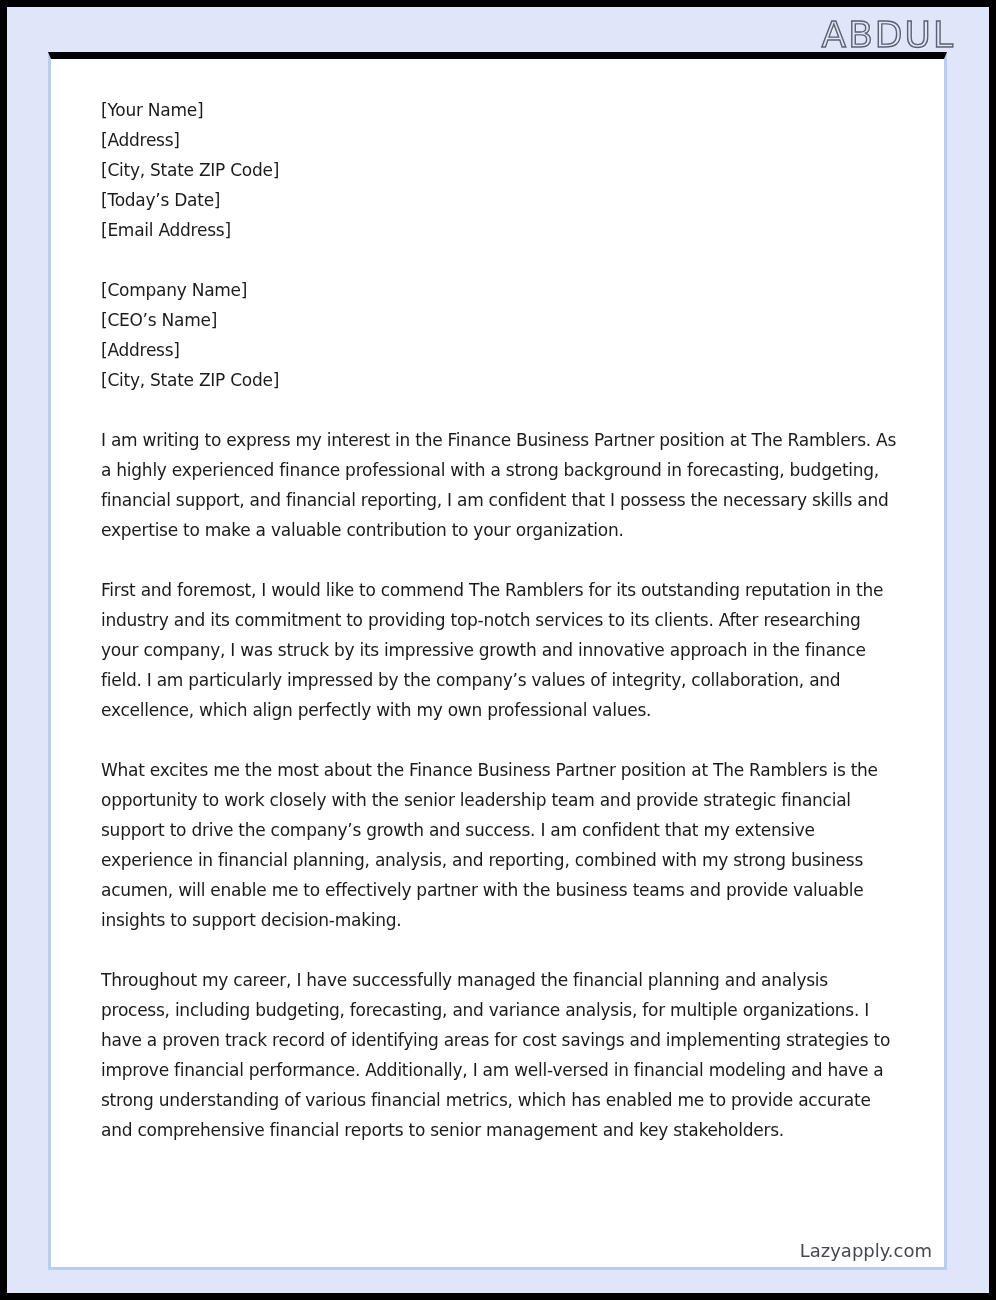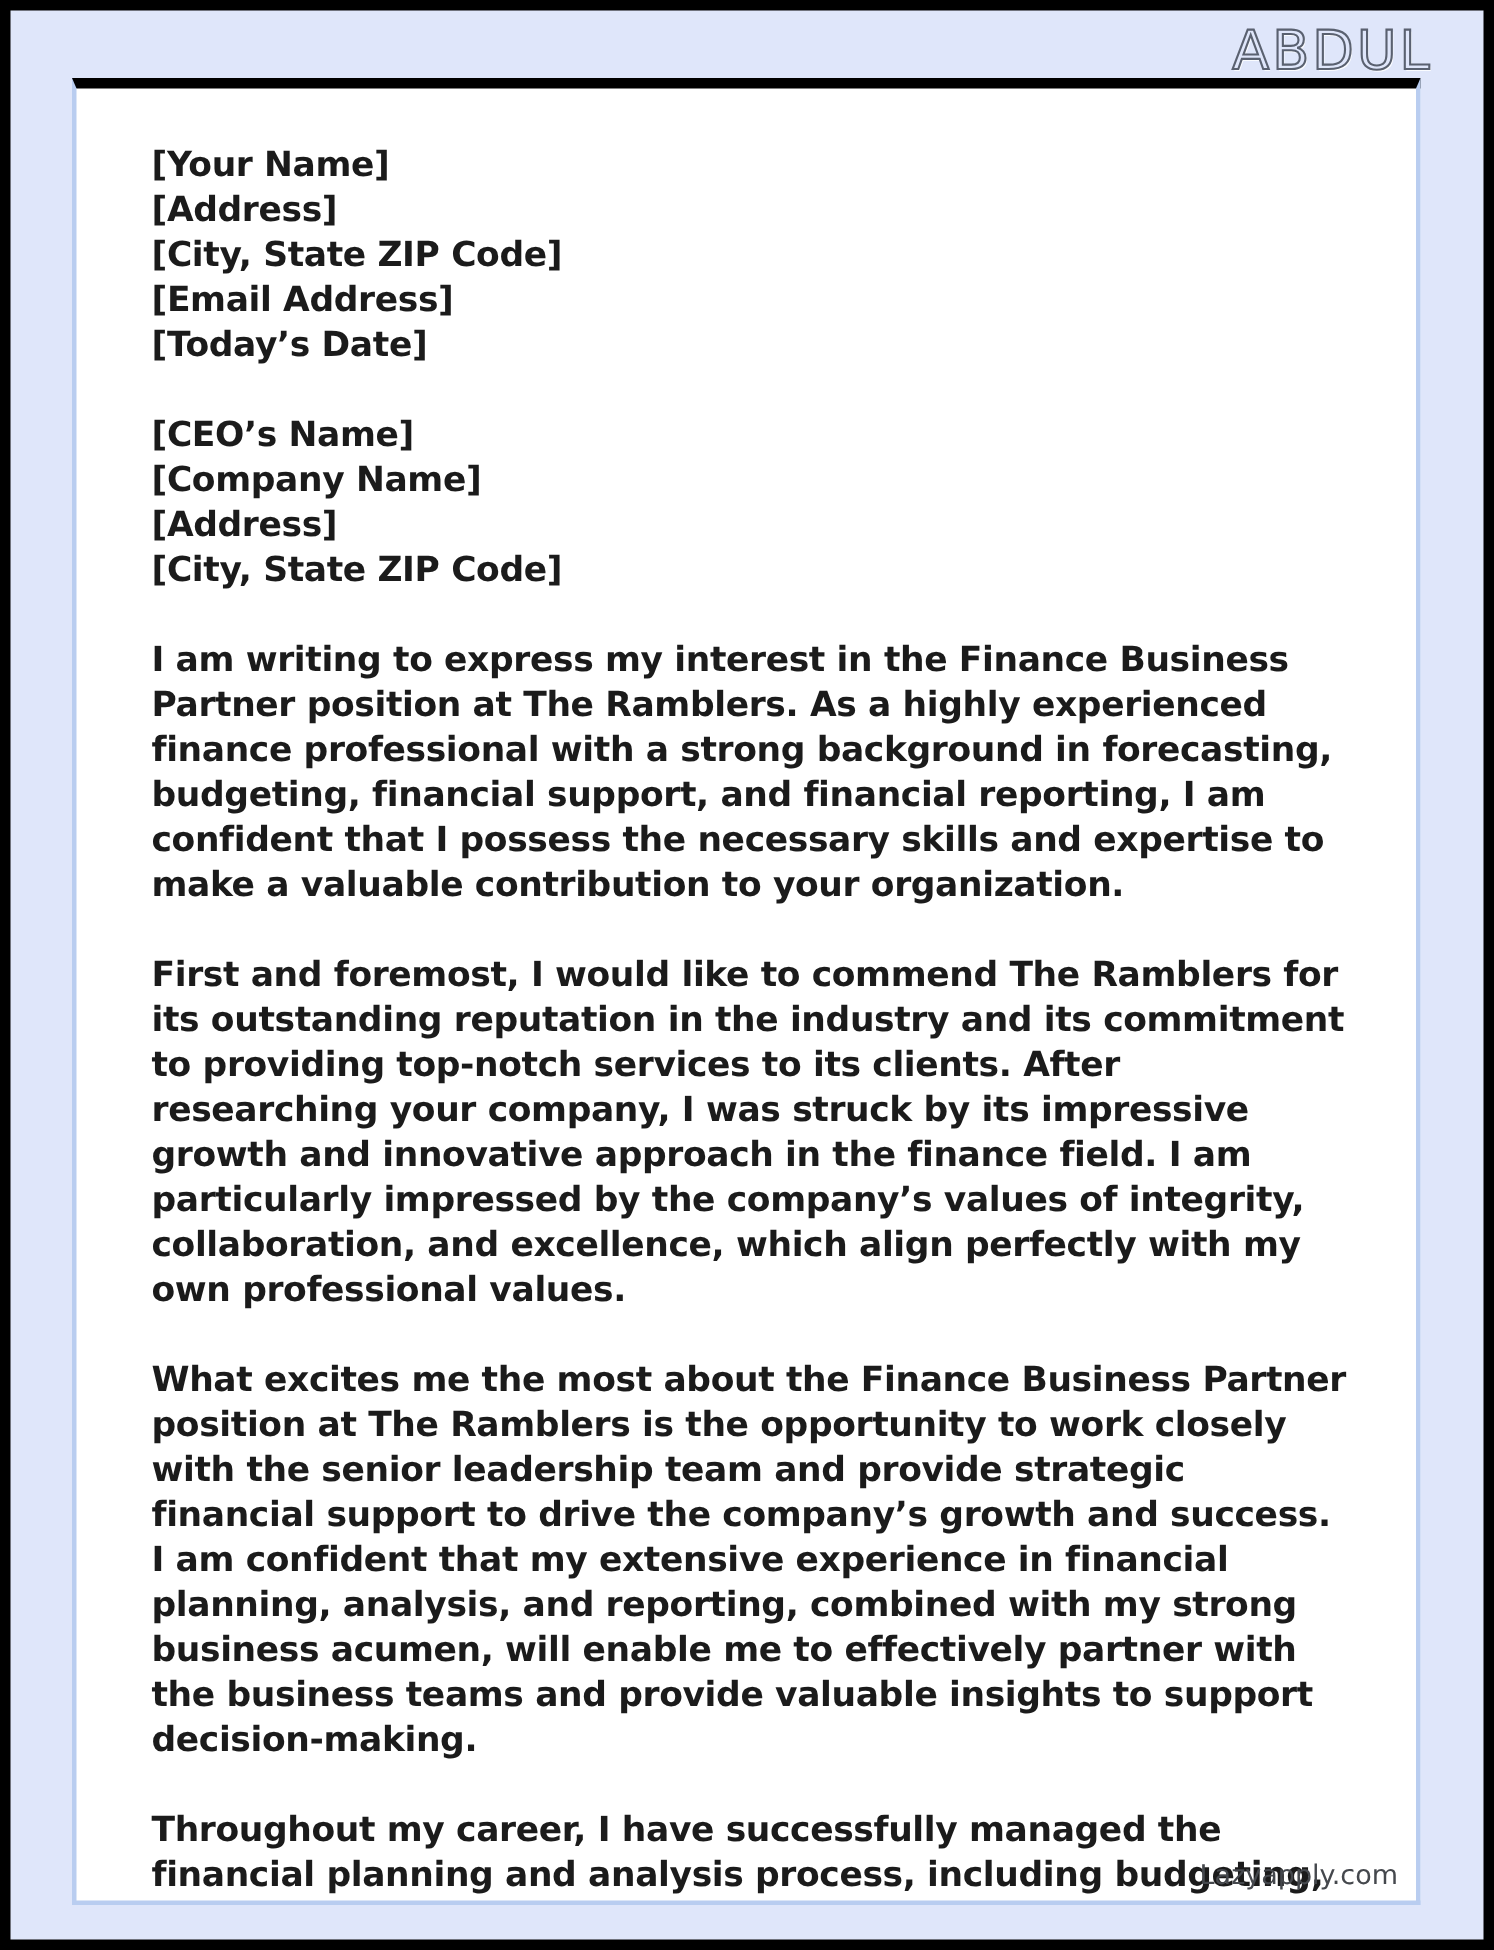--- a/index.html
+++ b/index.html
@@ -70,24 +70,24 @@
   #document-body {
     position: relative;
     padding: 36px 44px 0 50px;
     height: 100%;
   }
 
   
   .letter-line,
   .letter-paragraph {
     font-family: "DejaVu Sans", "Liberation Sans", sans-serif;
-    font-size: 23px;
+    font-size: 17px;
     line-height: 30px;
     color: #1b1b1b;
-    font-weight: 700;
+    font-weight: 400;
     margin: 0;
     letter-spacing: -0.25px;
   }
   .address-block { margin: 0 0 30px 0; }
   .letter-paragraph { margin: 0 0 30px 0; }
   .salutation { margin: 0 0 30px 0; }
   .letter-paragraph:last-child { margin-bottom: 4px; }
 
   
   #footer-watermark {
@@ -110,27 +110,27 @@
 
     <div id="watermark-header">ABDUL</div>
 
     <div id="document-sheet">
       <div id="document-body">
 
         <div class="address-block">
           <div class="letter-line">[Your Name]</div>
           <div class="letter-line">[Address]</div>
           <div class="letter-line">[City, State ZIP Code]</div>
+          <div class="letter-line">[Today’s Date]</div>
           <div class="letter-line">[Email Address]</div>
-          <div class="letter-line">[Today’s Date]</div>
         </div>
 
         <div class="address-block">
+          <div class="letter-line">[Company Name]</div>
           <div class="letter-line">[CEO’s Name]</div>
-          <div class="letter-line">[Company Name]</div>
           <div class="letter-line">[Address]</div>
           <div class="letter-line">[City, State ZIP Code]</div>
         </div>
 
 
         <p class="letter-paragraph">I am writing to express my interest in the Finance Business Partner position at The Ramblers. As a highly experienced finance professional with a strong background in forecasting, budgeting, financial support, and financial reporting, I am confident that I possess the necessary skills and expertise to make a valuable contribution to your organization.</p>
         <p class="letter-paragraph">First and foremost, I would like to commend The Ramblers for its outstanding reputation in the industry and its commitment to providing top-notch services to its clients. After researching your company, I was struck by its impressive growth and innovative approach in the finance field. I am particularly impressed by the company’s values of integrity, collaboration, and excellence, which align perfectly with my own professional values.</p>
         <p class="letter-paragraph">What excites me the most about the Finance Business Partner position at The Ramblers is the opportunity to work closely with the senior leadership team and provide strategic financial support to drive the company’s growth and success. I am confident that my extensive experience in financial planning, analysis, and reporting, combined with my strong business acumen, will enable me to effectively partner with the business teams and provide valuable insights to support decision-making.</p>
         <p class="letter-paragraph">Throughout my career, I have successfully managed the financial planning and analysis process, including budgeting, forecasting, and variance analysis, for multiple organizations. I have a proven track record of identifying areas for cost savings and implementing strategies to improve financial performance. Additionally, I am well-versed in financial modeling and have a strong understanding of various financial metrics, which has enabled me to provide accurate and comprehensive financial reports to senior management and key stakeholders.</p>
 

